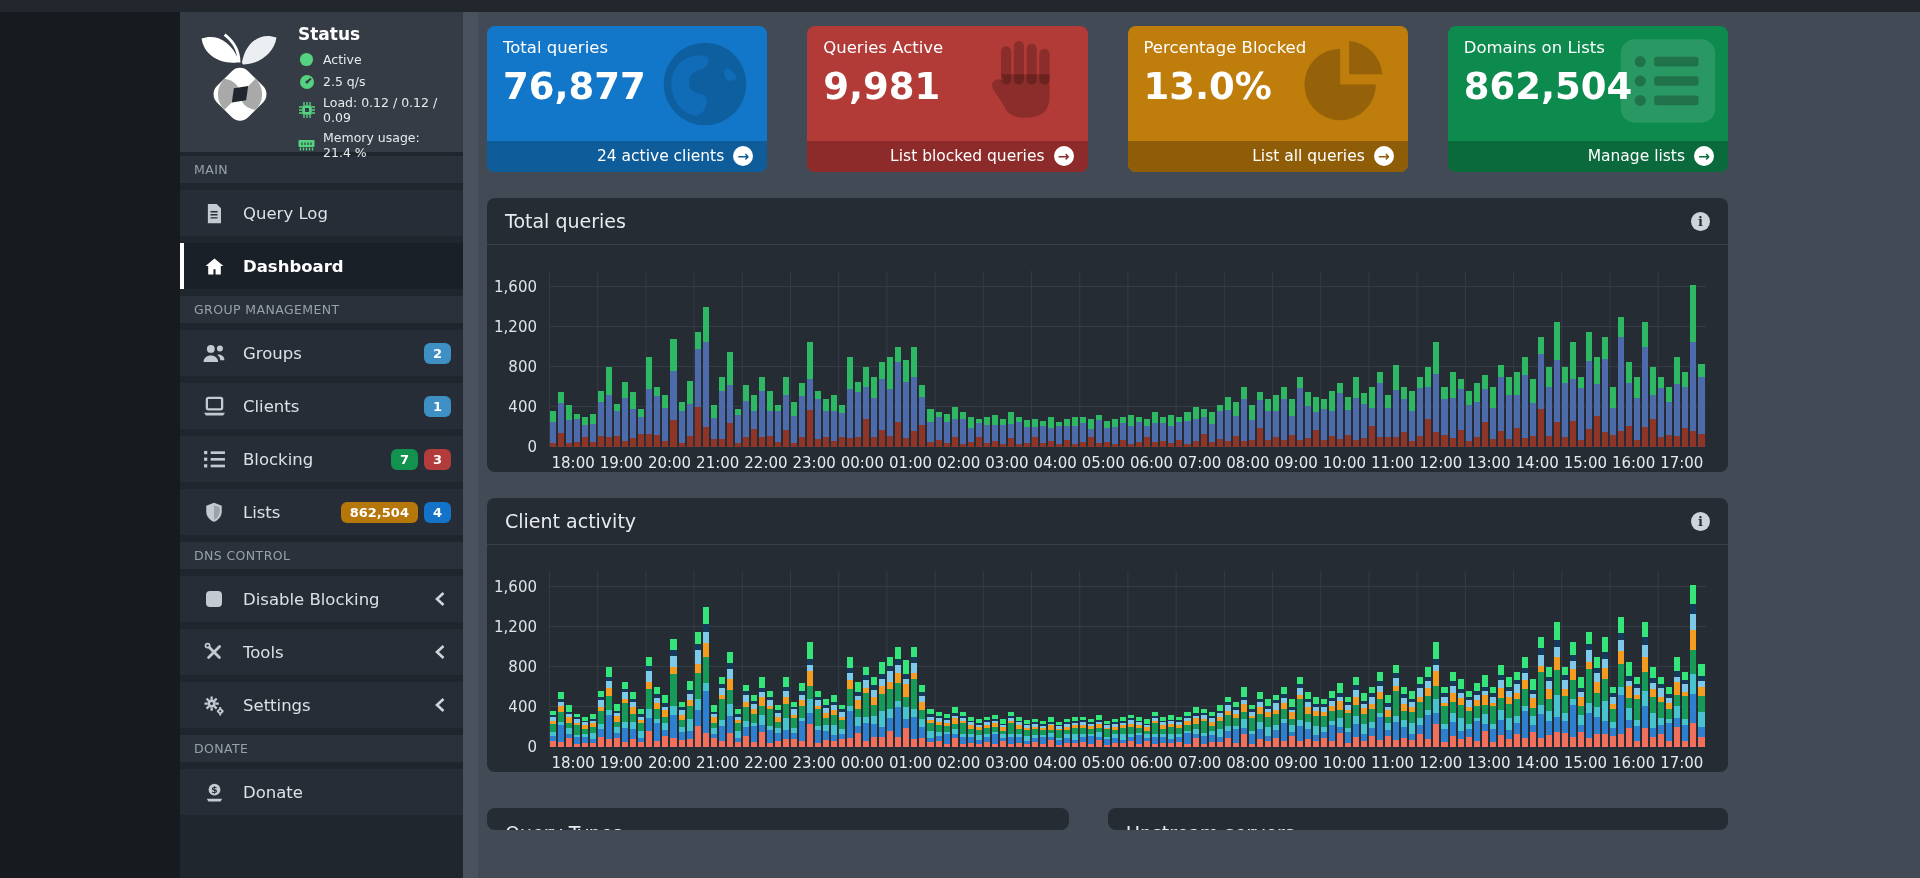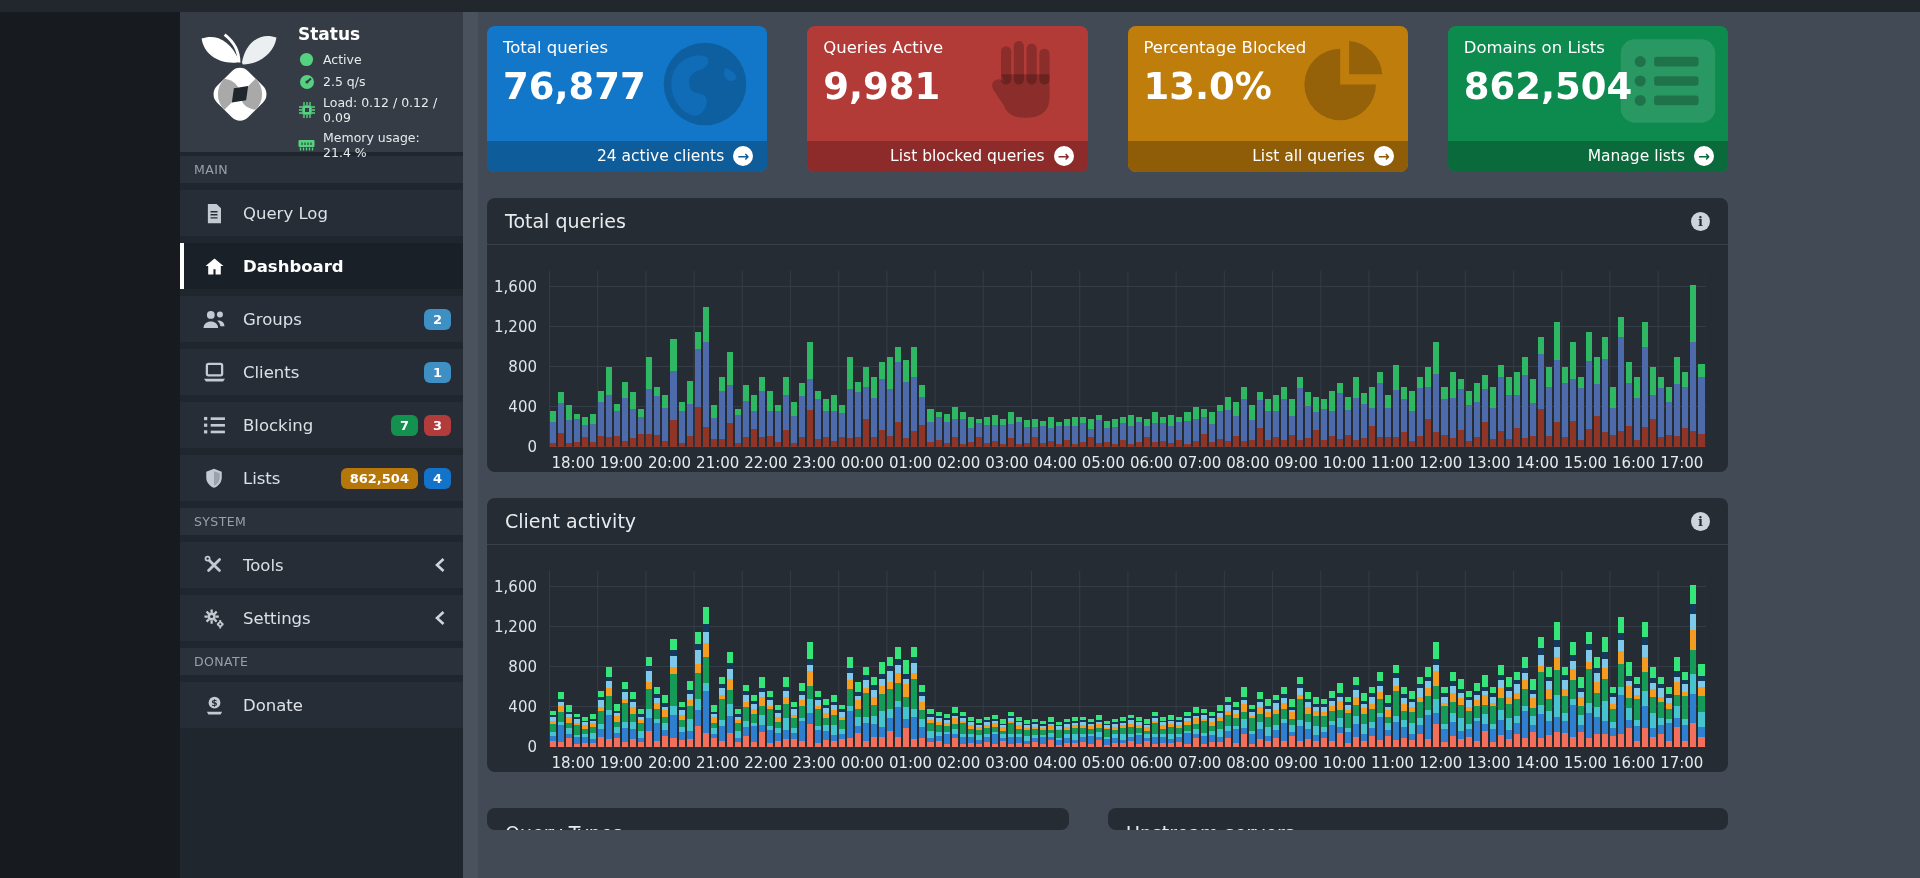--- a/index.html
+++ b/index.html
@@ -161,20 +161,21 @@
       <span class="mi-label">Query Log</span>
         </div>
         <div class="menu-item active">
           <span class="mi-icon">
             <svg width="21" height="21" viewBox="0 0 24 24" fill="#fff">
               <path d="M12 2.8 1.8 11.4h3v9.6h6v-6h2.4v6h6v-9.6h3z"></path>
             </svg>
           </span>
       <span class="mi-label">Dashboard</span>
         </div>
+        <div class="menu-header">GROUP MANAGEMENT</div>
         <div class="menu-item">
           <span class="mi-icon">
             <svg width="24" height="20" viewBox="0 0 26 22" fill="#c3cad1">
               <circle cx="9.5" cy="6.5" r="4.3"></circle>
               <path d="M1.5 21c0-4.4 3.6-7.2 8-7.2s8 2.8 8 7.2z"></path>
               <circle cx="19.5" cy="6" r="3.3"></circle>
               <path d="M18.7 12.7c3.6.4 5.8 3 5.8 6.3h-4.5c-.3-2.7-1.6-4.8-3.6-6z"></path>
             </svg>
           </span>
       <span class="mi-label">Groups</span>
@@ -217,21 +218,34 @@
               <path d="M10 0.8 18.6 4v6.3c0 5.5-3.6 9.5-8.6 11.6C5 19.8 1.4 15.8 1.4 10.3V4z"></path>
               <path d="M10 3.4v16.2c3.8-1.9 6.4-5 6.4-9.3V5.6z" fill="#9aa2ab"></path>
             </svg>
           </span>
       <span class="mi-label">Lists</span>
           <span class="badges">
             <span class="badge" style="background:#b5770a">862,504</span>
             <span class="badge" style="background:#1273c9">4</span>
           </span>
         </div>
-        <div class="menu-header">SYSTEM</div>
+        <div class="menu-header">DNS CONTROL</div>
+        <div class="menu-item">
+          <span class="mi-icon">
+            <svg width="18" height="18" viewBox="0 0 18 18" fill="#c3cad1">
+              <rect x="1" y="1" width="16" height="16" rx="4"></rect>
+            </svg>
+          </span>
+      <span class="mi-label">Disable Blocking</span>
+          <span class="chev">
+            <svg width="14" height="16" viewBox="0 0 14 16" fill="none">
+              <path d="M10.5 2 4 8l6.5 6" stroke="#cfd5db" stroke-width="2.6"></path>
+            </svg>
+          </span>
+        </div>
         <div class="menu-item">
           <span class="mi-icon">
             <svg width="22" height="22" viewBox="0 0 24 24" fill="#c3cad1">
               <rect x="2" y="10.6" width="20" height="3" rx="1.5" transform="rotate(45 12 12)"></rect>
               <rect x="2" y="10.6" width="20" height="3" rx="1.5" transform="rotate(-45 12 12)"></rect>
               <circle cx="5" cy="5" r="3.2"></circle>
               <circle cx="5" cy="5" r="1.3" fill="#262d37"></circle>
             </svg>
           </span>
       <span class="mi-label">Tools</span>

